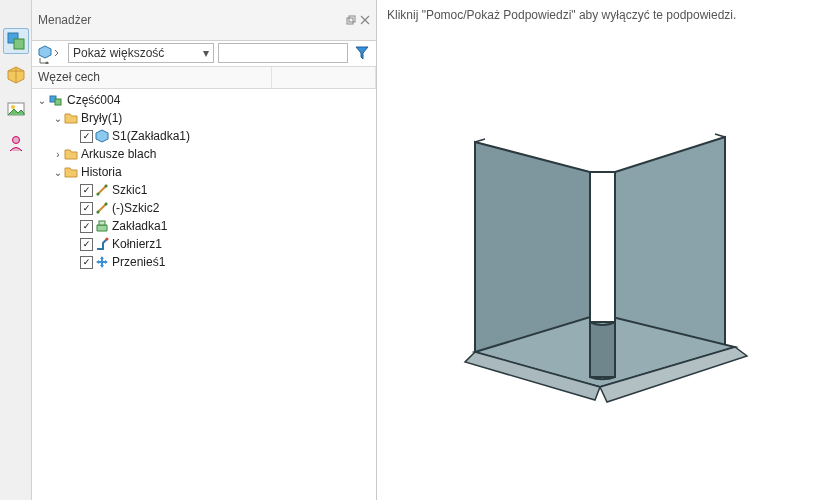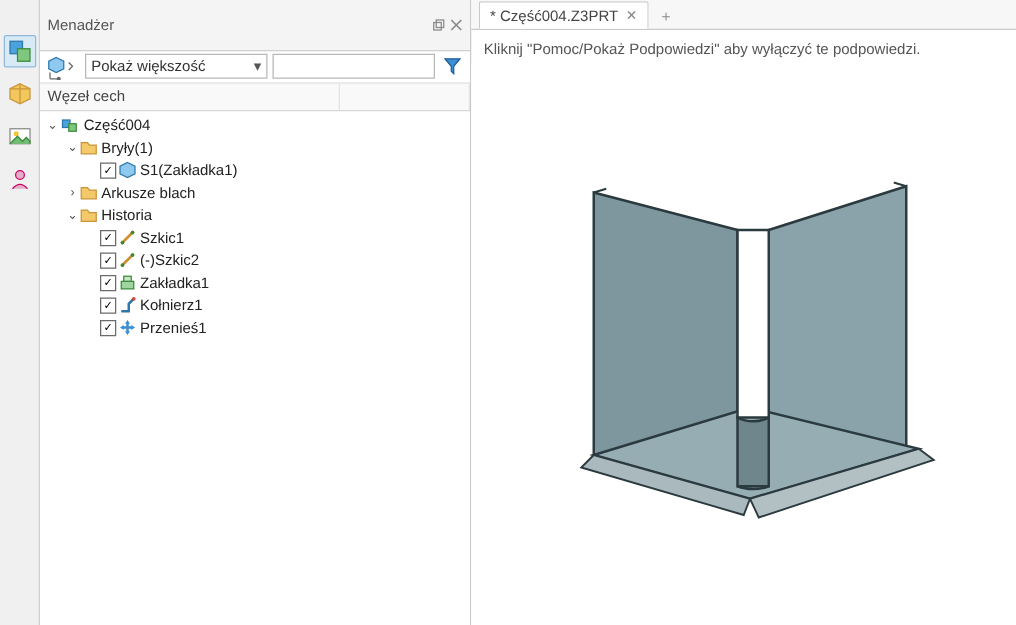--- a/index.html
+++ b/index.html
@@ -225,27 +225,20 @@
             </svg>
           </span>
           <span class="label">Przenieś1</span>
         </div>
       </div>
 
   </div>
 </div>
 
 <div class="right">
-  <div class="tabbar">
-    <div class="tab">
-      <span>* Część004.Z3PRT</span>
-      <span class="close">✕</span>
-    </div>
-    <div class="tab-add">＋</div>
-  </div>
   <div class="hints">
     <div>Kliknij "Pomoc/Pokaż Podpowiedzi" aby wyłączyć te podpowiedzi.</div>
   </div>
   <div class="viewport">
     <svg width="360" height="360" viewBox="0 0 360 360">
 
       <polygon points="60,40 175,70 175,275 60,250" fill="#7e979e" stroke="#2b3a3f" stroke-width="2"></polygon>
 
       <polygon points="310,35 200,70 200,275 310,245" fill="#8aa3aa" stroke="#2b3a3f" stroke-width="2"></polygon>
 

